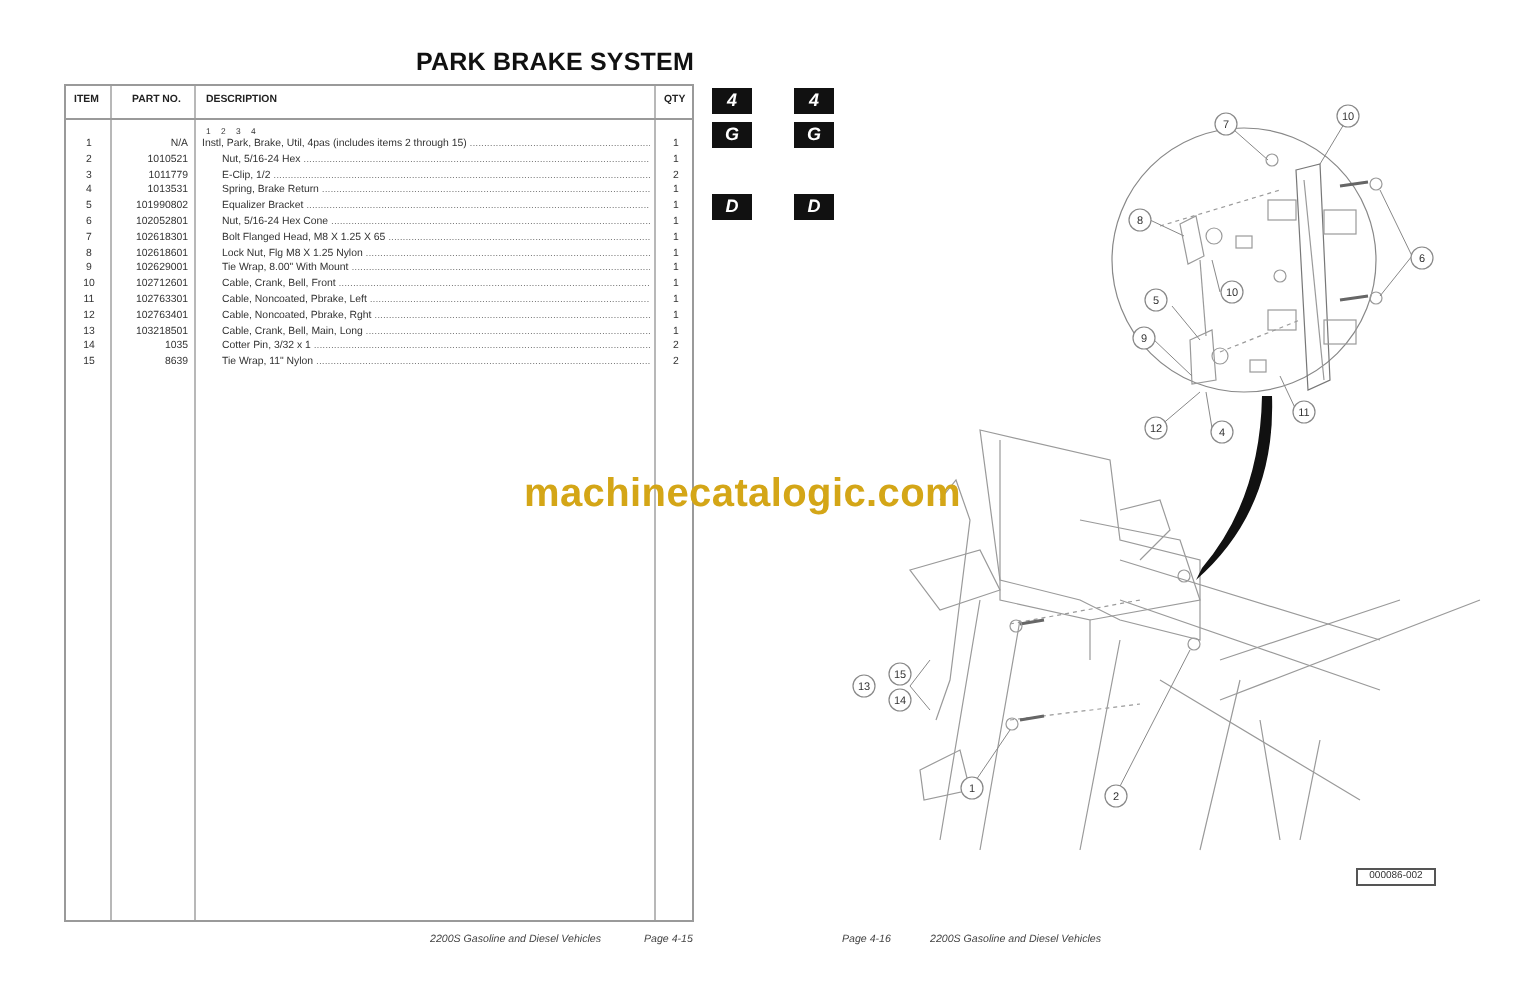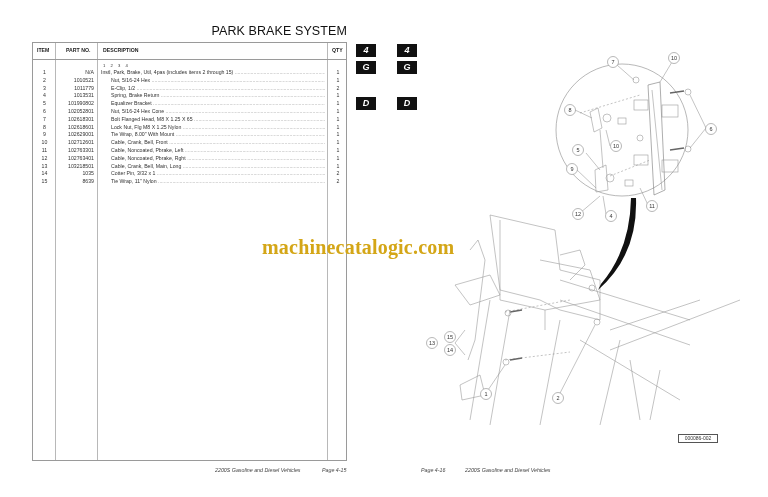--- a/index.html
+++ b/index.html
@@ -1,33 +1,33 @@
 <!DOCTYPE html>
 <html><head>
 <meta charset="utf-8">
 <style>
   html, body { margin:0; padding:0; }
   body { width:768px; height:497px; background:#ffffff; position:relative; overflow:hidden; font-family:"Liberation Sans", sans-serif; color:#222; }
-  .page-title { position:absolute; left:200px; top:24px; width:147px; text-align:right; font-weight:normal; font-size:12.5px; letter-spacing:0.1px; color:#111; }
+  .page-title { position:absolute; left:200px; top:24px; width:147px; text-align:right; font-weight:bold; font-size:12.5px; letter-spacing:0.1px; color:#111; }
   .parts-table { position:absolute; left:32px; top:42px; width:315px; height:419px; border:1px solid #9a9a9a; box-sizing:border-box; }
   .col-line { position:absolute; top:0; bottom:0; width:1px; background:#b8b8b8; }
   .hdr-line { position:absolute; left:0; right:0; top:16px; height:1px; background:#9a9a9a; }
   .hdr { position:absolute; top:4px; font-size:5.2px; font-weight:bold; color:#222; }
   .rows { position:absolute; left:0; top:20px; width:100%; }
   .sup { position:absolute; left:70px; top:0px; font-size:4.2px; letter-spacing:2px; color:#333; }
   .row { position:absolute; left:0; width:100%; height:7.6px; font-size:5.2px; line-height:7.6px; color:#333; }
   .c-item { position:absolute; left:0; width:23px; text-align:center; }
   .c-part { position:absolute; left:23px; width:38px; text-align:right; }
   .c-desc { position:absolute; left:68px; width:224px; white-space:nowrap; overflow:hidden; }
   .c-desc.ind { left:78px; width:214px; }
   .c-desc::after { content:" ........................................................................................................................................................................................"; color:#777; }
   .c-qty { position:absolute; left:295px; width:20px; text-align:center; }
   .badge { position:absolute; width:20px; height:13px; background:#111; color:#fff; font-weight:bold; font-style:italic; font-size:9px; text-align:center; line-height:13px; }
   .footer { position:absolute; top:467px; font-size:5.3px; font-style:italic; color:#444; }
-  .watermark { position:absolute; left:262px; top:236px; font-size:20px; font-weight:bold; color:#d4a617; letter-spacing:0.2px;font-family:Liberation Serif, serif; }
+  .watermark { position:absolute; left:262px; top:236px; font-size:20px; font-weight:bold; color:#d4a617; letter-spacing:0.2px; }
   .figure-id { position:absolute; left:678px; top:434px; width:38px; height:7px; border:1px solid #555; font-size:5px; line-height:7px; text-align:center; color:#333; }
   .diagram { position:absolute; left:420px; top:40px; width:330px; height:390px; }
 </style>
 </head>
 <body>
 
 <div class="page-title">PARK BRAKE SYSTEM</div>
 
 <div class="parts-table">
   <div class="col-line" style="left:22px"></div>

